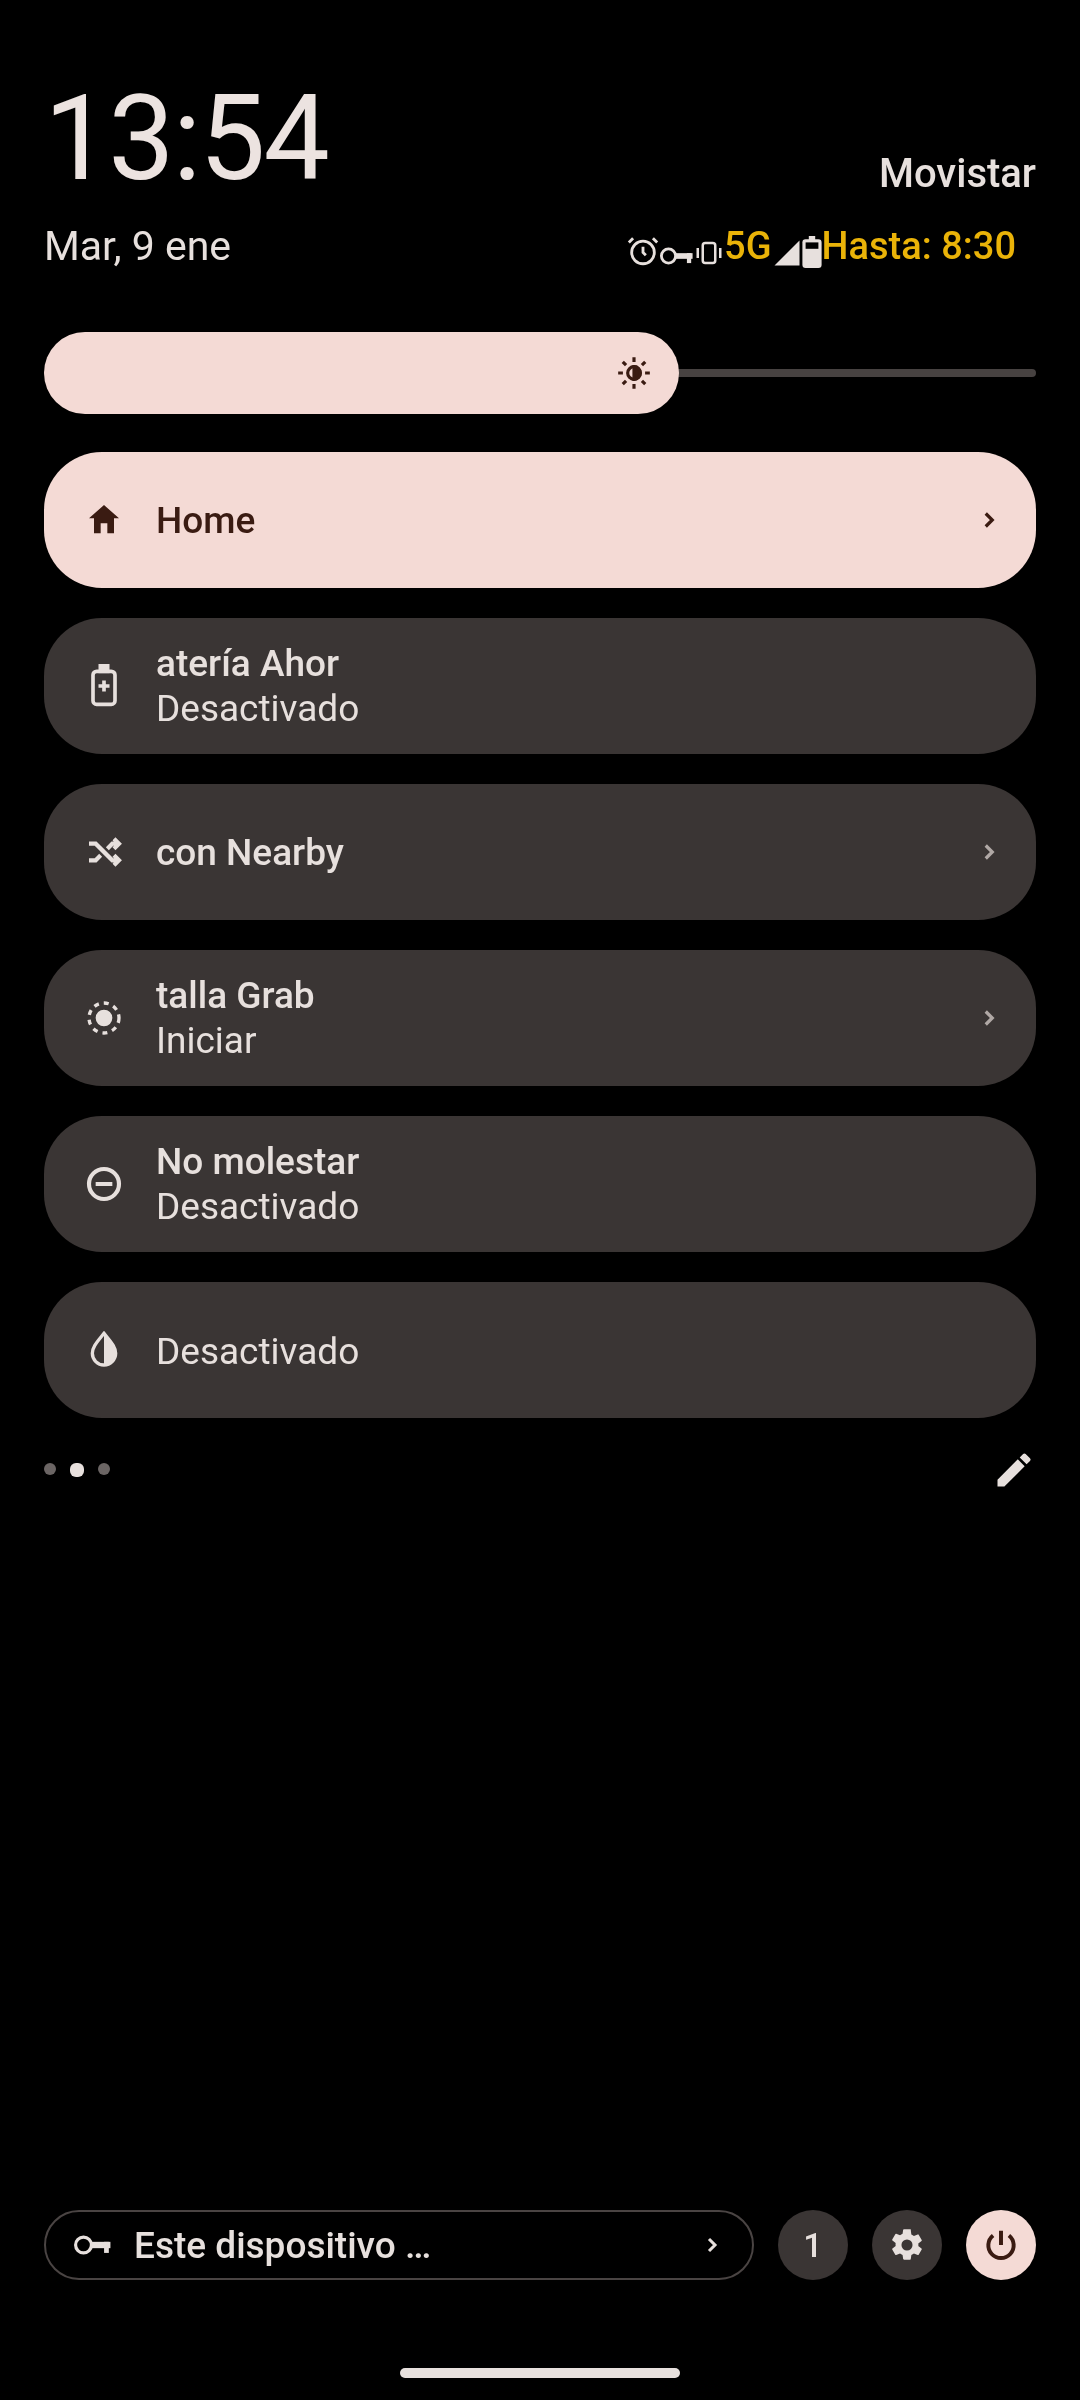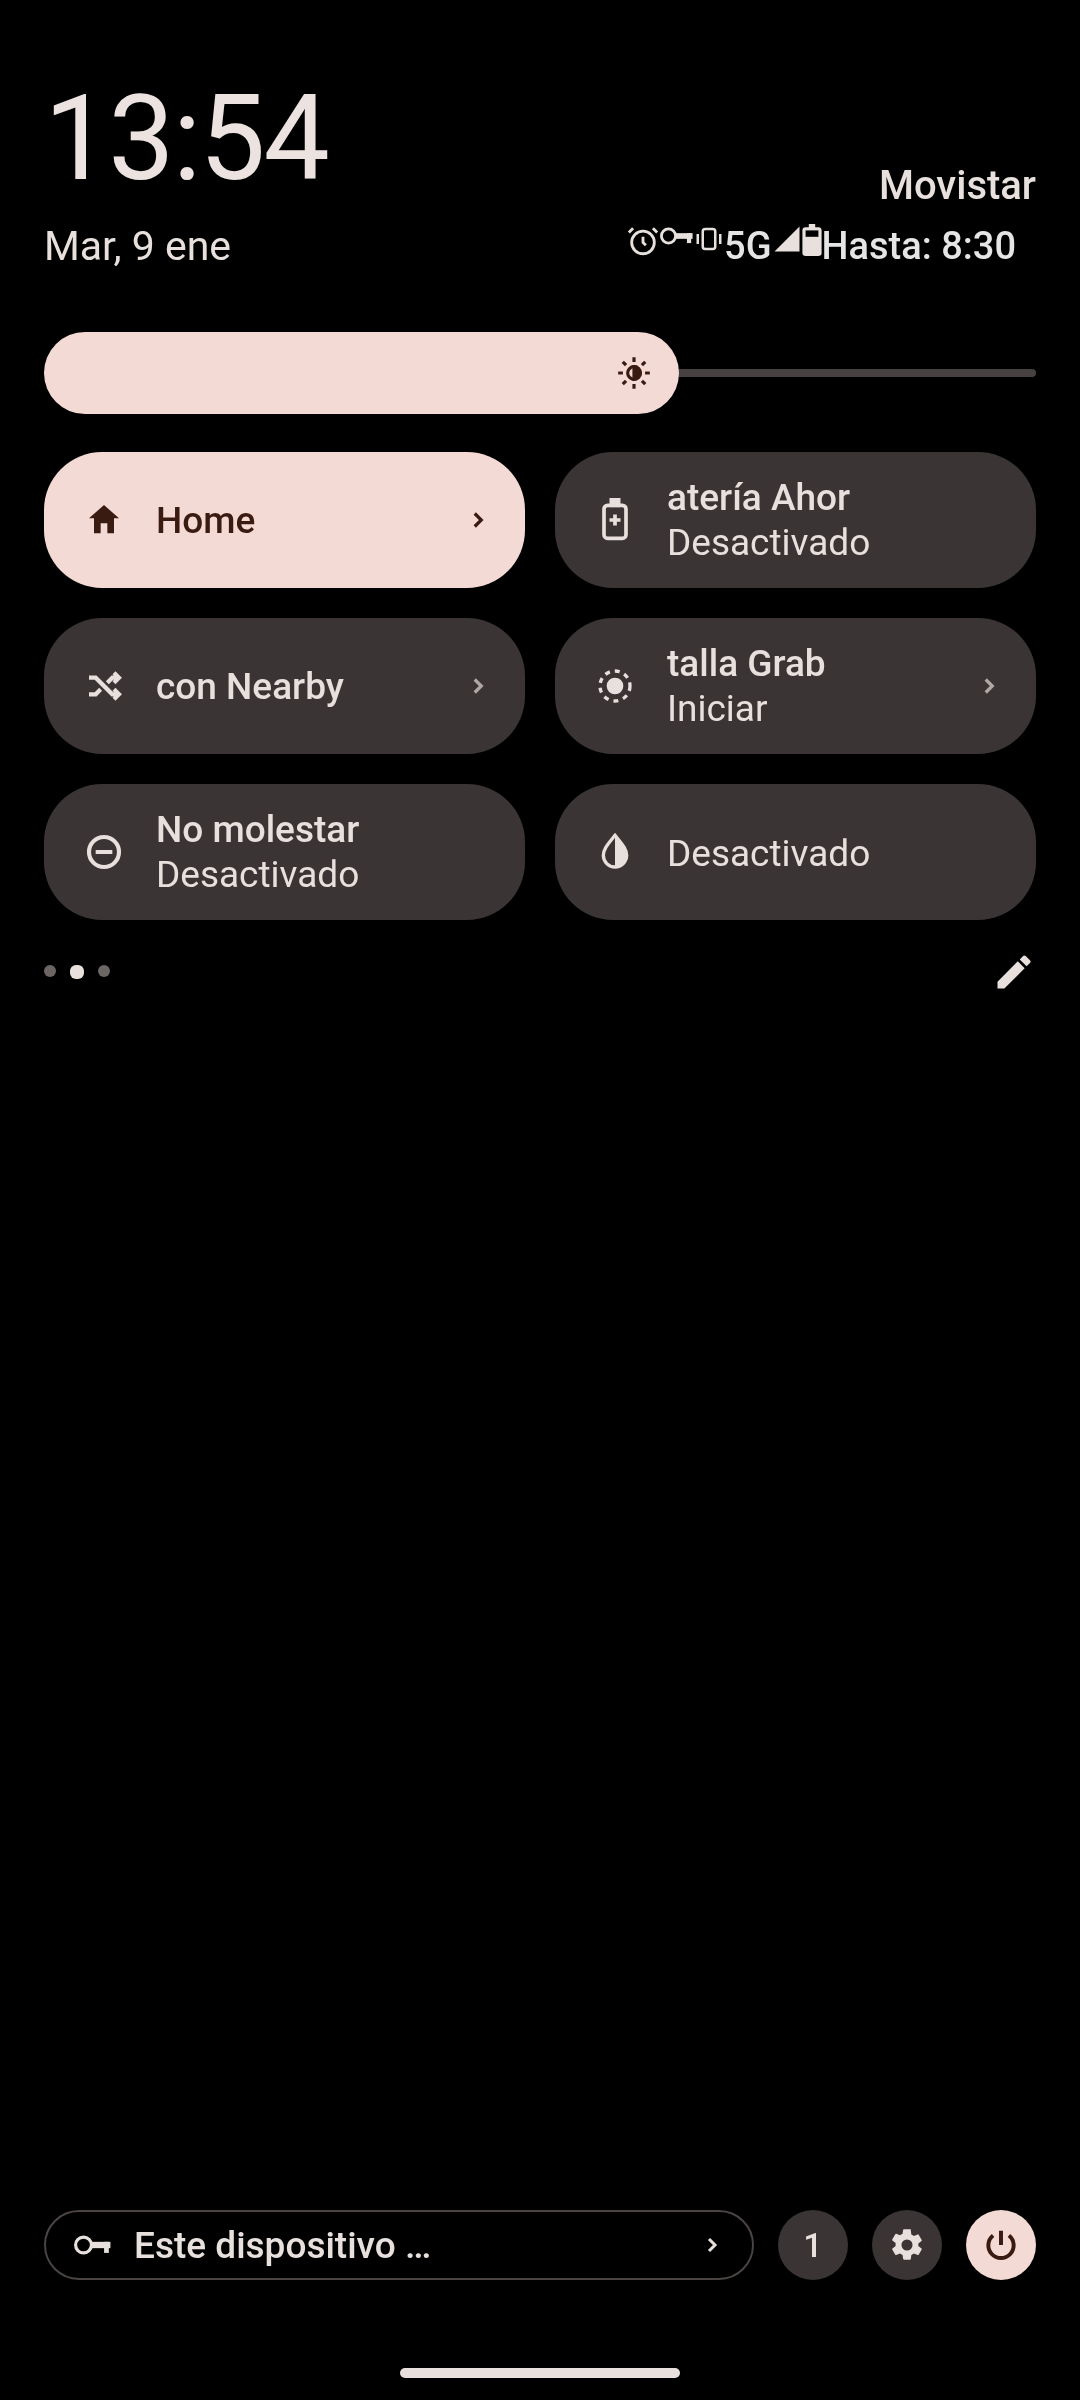--- a/index.html
+++ b/index.html
@@ -22,32 +22,32 @@
   }
   .header-row2 {
     display: flex;
     justify-content: space-between;
     align-items: center;
     margin-top: 24px;
   }
   .date { font-size: 41px; font-weight: 400; color: #e7e0dd; }
   .carrier {
     position: absolute;
-    top: 162px;
+    top: 150px;
     right: 44px;
     font-size: 40px;
     font-weight: 500;
     color: #e7e0dd;
   }
   .status-icons {
     display: flex;
-    align-items: flex-start;
+    align-items: flex-end;
     gap: 0;
     font-size: 38px;
-    color: #e5e5e5;
+    color: #eab308;
   }
   .status-icons .txt { font-size: 38px; font-weight: 500; }
   .brightness {
     margin: 62px 44px 0 44px;
     display: flex;
     align-items: center;
     position: relative;
     height: 82px;
   }
   .brightness-track {
@@ -65,21 +65,21 @@
     background: #f4dad5;
     border-radius: 41px;
     display: flex;
     align-items: center;
     justify-content: flex-end;
     padding-right: 26px;
   }
   .tiles {
     margin: 38px 44px 0 44px;
     display: grid;
-    grid-template-columns: 1fr 1fr;
+    grid-template-columns: 1fr;
     gap: 30px;
   }
   .tile {
     background: #3a3534;
     border-radius: 58px;
     height: 136px;
     display: flex;
     align-items: center;
     padding: 0 30px 0 36px;
     overflow: hidden;

